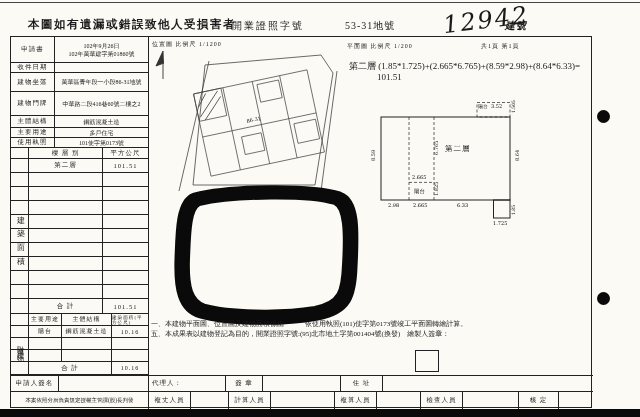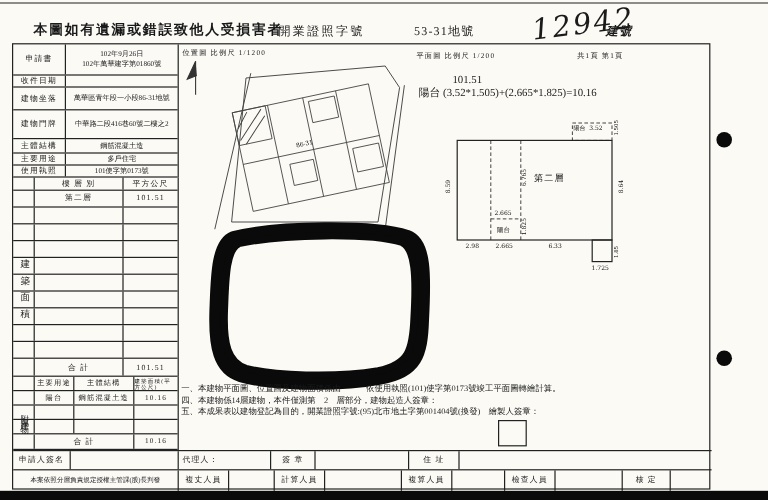--- a/index.html
+++ b/index.html
@@ -226,22 +226,22 @@
       </g>
       <text x="98" y="78" font-size="5" transform="rotate(-12 98 78)">86-31</text>
     </svg>
 
     <svg class="blobsvg" width="194" height="140" viewBox="0 0 194 140">
       <path d="M24,14 C60,5 140,4 168,13 C182,18 182,44 180,82 C179,110 175,124 146,129 C108,136 54,134 30,127 C13,122 9,104 10,74 C11,48 11,19 24,14 Z" fill="none" stroke="#0a0a0a" stroke-width="13" stroke-linejoin="round"></path>
       <path d="M28,18 C64,10 138,9 164,17 C175,22 176,46 174,80 C173,106 170,119 144,124 C108,130 56,128 34,122 C19,117 15,102 16,74 C17,50 17,23 28,18 Z" fill="none" stroke="#0a0a0a" stroke-width="6" stroke-linejoin="round"></path>
     </svg>
 
     <div class="formula">
+      <div>第二層 (1.85*1.725)+(2.665*6.765)+(8.59*2.98)+(8.64*6.33)=</div>
       <div class="indent">101.51</div>
-      <div>陽台 (3.52*1.505)+(2.665*1.825)=10.16</div>
     </div>
 
     <svg class="plansvg" width="246" height="130" viewBox="0 0 246 130">
       <g stroke="#222" stroke-width="1" fill="none">
         <rect x="36" y="18" width="129" height="83"></rect>
         <rect x="132" y="3.5" width="33" height="14.5" stroke-dasharray="3,2" stroke-width="0.7"></rect>
         <rect x="148.5" y="101" width="16.5" height="18"></rect>
         <path d="M64,18 L64,101 M89,18 L89,101" stroke-dasharray="3,2" stroke-width="0.7"></path>
         <path d="M64,83.4 L89,83.4" stroke-dasharray="3,2" stroke-width="0.7"></path>
       </g>
@@ -257,21 +257,20 @@
       <text x="69" y="94" font-size="5.5">陽台</text>
       <text x="133" y="9" font-size="5">陽台</text>
       <text x="146" y="9" font-size="5">3.52</text>
       <text x="170" y="14" font-size="4.5" transform="rotate(-90 170 14)">1.505</text>
       <text x="170" y="116" font-size="4.5" transform="rotate(-90 170 116)">1.85</text>
       <text x="148" y="126" font-size="5">1.725</text>
     </svg>
 
     <div class="notes">
       <p>一、本建物平面圖、位置圖及建物面積係由　　　依使用執照(101)使字第0173號竣工平面圖轉繪計算。</p>
-      <p>四、本建物係14層建物，本件僅測第　2　層部分，建物起造人簽章：</p>
       <p>五、本成果表以建物登記為目的，開業證照字號:(95)北市地土字第001404號(換發)　繪製人簽章：</p>
     </div>
     <div class="sigbox"></div>
 
     <div class="rowA">
       <div class="bc" style="width:48px">申請人簽名</div>
       <div class="bc" style="width:90px"></div>
       <div class="bc lbl-left" style="width:77px">代理人：</div>
       <div class="bc" style="width:37px">簽 章</div>
       <div class="bc" style="width:78px"></div>

